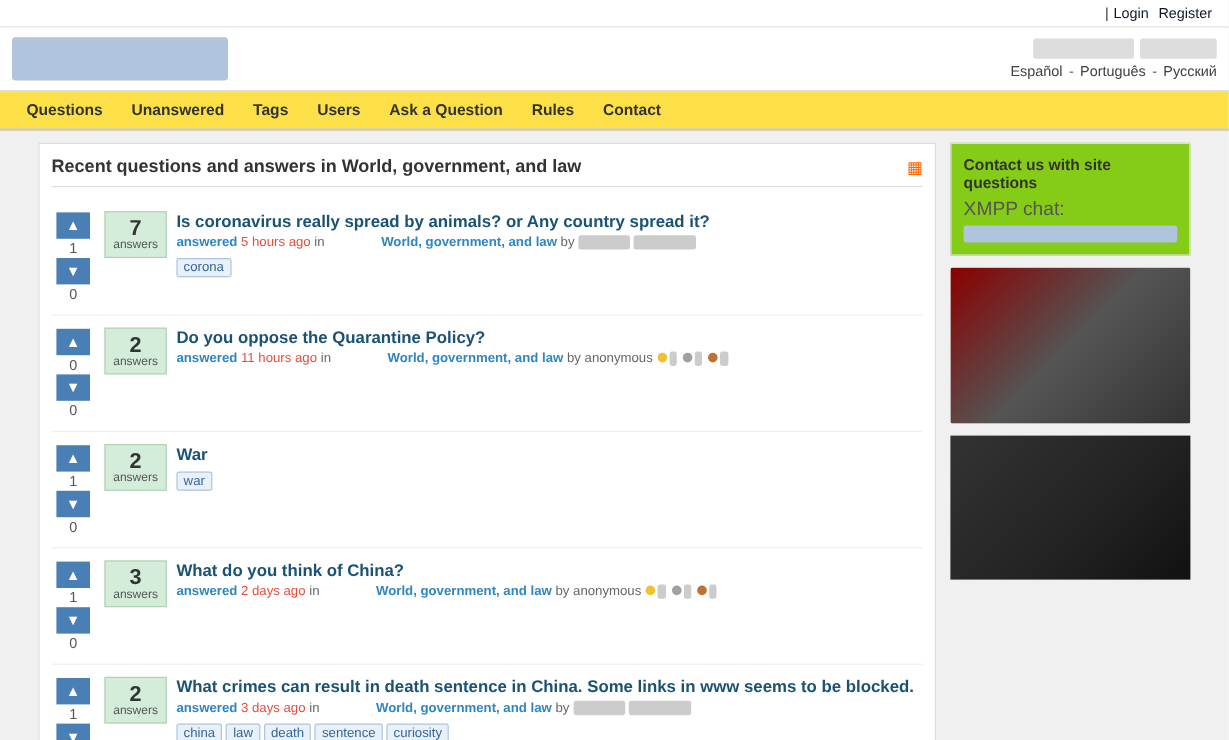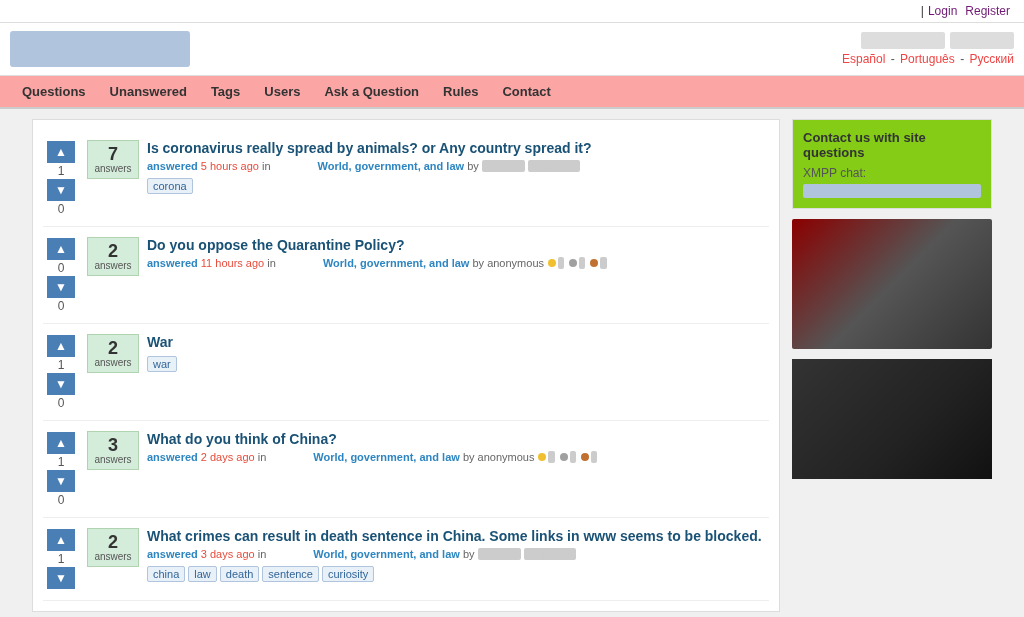--- a/index.html
+++ b/index.html
@@ -8,21 +8,21 @@
     
     #top-bar {
       background: #fff;
       border-bottom: 1px solid #ddd;
       padding: 4px 10px;
       display: flex;
       align-items: center;
       justify-content: flex-end;
       font-size: 12px;
     }
-    #top-bar a { color: #701a75; text-decoration: none; margin: 0 4px; }
+    #top-bar a { color: #0f172a; text-decoration: none; margin: 0 4px; }
     #search-form { display: flex; align-items: center; }
     #search-input {
       border: 1px solid #ccc;
       padding: 2px 5px;
       font-size: 12px;
       width: 160px;
     }
     #search-button {
       background: #e8e8e8;
       border: 1px solid #ccc;
@@ -45,26 +45,26 @@
       width: 180px;
       height: 36px;
       border-radius: 3px;
     }
     #header-right {
       text-align: right;
     }
     #welcome-text { font-size: 16px; color: #cc2200; }
     #welcome-text span { background: #ddd; color: #ddd; border-radius: 2px; }
     #lang-links { font-size: 12px; margin-top: 2px; }
-    #lang-links a { color: #ef4444; text-decoration: none; }
+    #lang-links a { color: #404040; text-decoration: none; }
     #lang-links .sep { color: #555; margin: 0 2px; }
 
     
     #nav {
-      background: #fca5a5;
+      background: #fde047;
       border-bottom: 2px solid #ccc;
       padding: 0 10px;
       display: flex;
       align-items: stretch;
     }
     #nav a {
       display: inline-block;
       padding: 8px 12px;
       text-decoration: none;
       color: #333;
@@ -202,21 +202,21 @@
       padding: 10px;
       margin-bottom: 10px;
     }
     .sidebar-widget h3 {
       font-size: 13px;
       font-weight: bold;
       color: #333;
       margin-bottom: 6px;
     }
     .sidebar-widget p {
-      font-size: 12px;
+      font-size: 16px;
       color: #555;
     }
     .xmpp-bar {
       background: #b0c4de;
       height: 14px;
       width: 100%;
       border-radius: 2px;
       margin-top: 4px;
     }
 
@@ -277,20 +277,24 @@
   <a>Unanswered</a>
   <a>Tags</a>
   <a>Users</a>
   <a>Ask a Question</a>
   <a>Rules</a>
   <a>Contact</a>
 </div>
 
 <div id="main-container">
   <div id="content">
+    <div id="page-title-bar">
+      <h2>Recent questions and answers in World, government, and law</h2>
+      <span id="rss-icon">▦</span>
+    </div>
 
     <div id="questions-list">
         <div class="question-item">
           <div class="vote-box">
       <button class="vote-btn">▲</button>
       <span class="vote-count">1</span>
       <button class="vote-btn">▼</button>
       <span class="vote-count">0</span>
     </div>
           <div class="answer-box">

